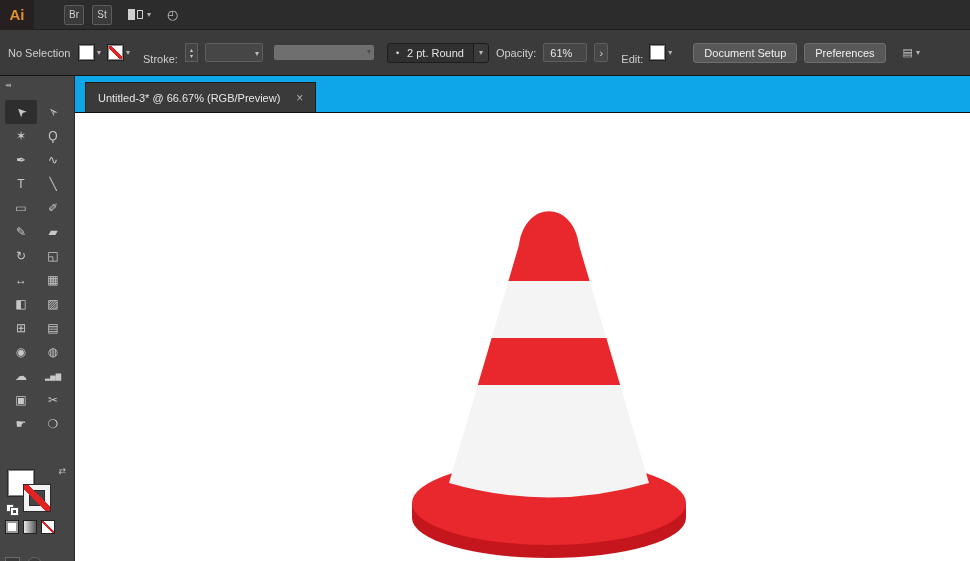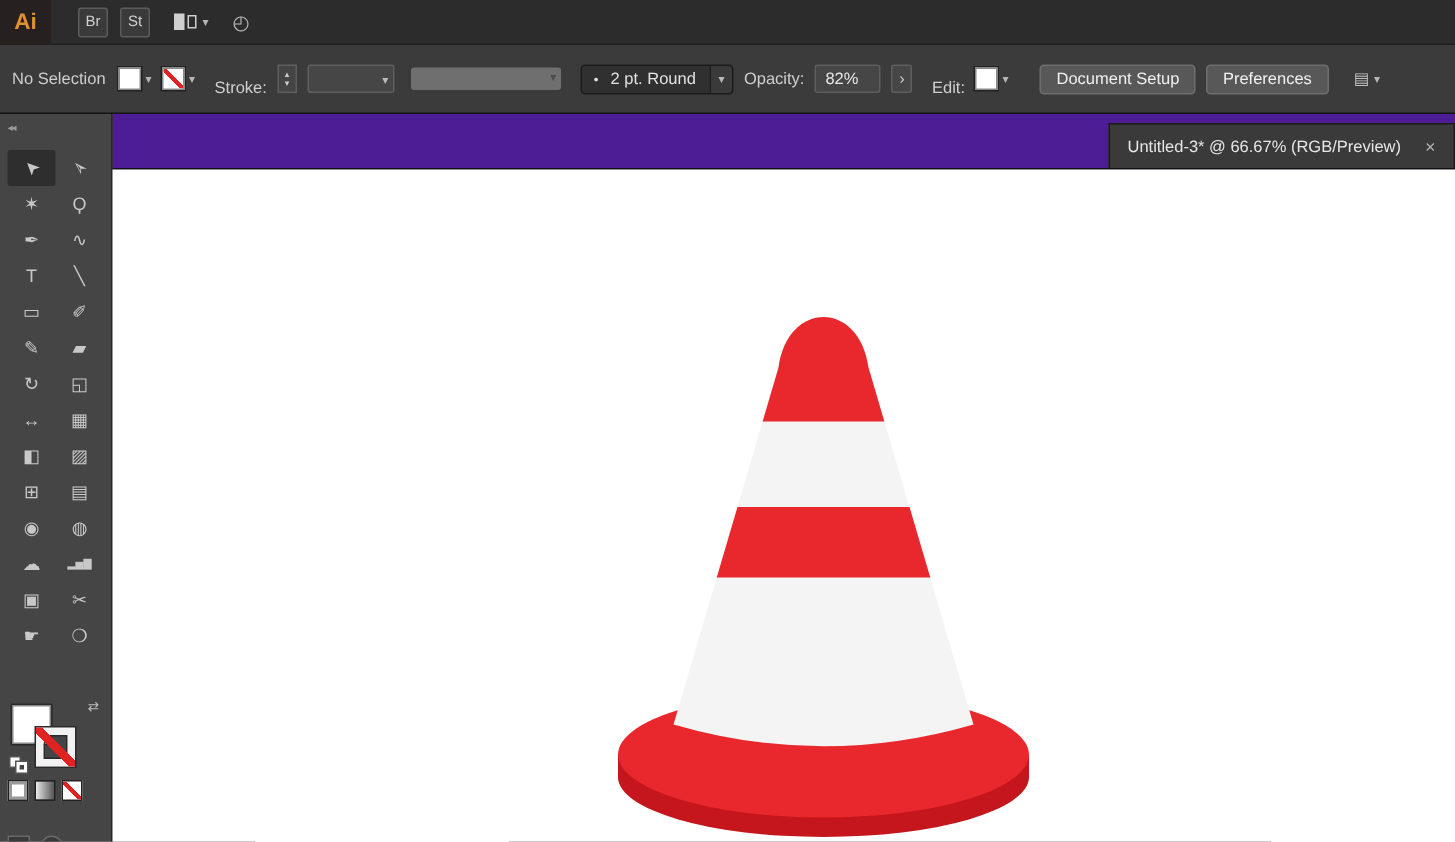--- a/index.html
+++ b/index.html
@@ -9,21 +9,21 @@
   
   .menubar { height: 30px; background: #2c2c2c; border-bottom: 1px solid #1e1e1e;
              display: flex; align-items: center; }
   .logo { width: 34px; height: 30px; display: flex; align-items: center; justify-content: center;
           color: #e0902e; font-weight: bold; font-size: 15px; background: #262020; }
   .menus { display: flex; align-items: center; }
   .menu-item { padding: 0 11px; font-size: 12px; color: #d4d4d4; line-height: 30px; cursor: default; }
   .appbar-btn { width: 20px; height: 20px; border: 1px solid #5c5c5c; background: #3a3a3a;
                 color: #cfcfcf; font-size: 10px; display: flex; align-items: center;
                 justify-content: center; border-radius: 2px; margin-left: 8px; }
-  .appbar-btn.first { margin-left: 18px; text-align: center; }
+  .appbar-btn.first { margin-left: 30px; text-align: center; }
   .ws { display: flex; align-items: center; margin-left: 16px; gap: 4px; }
   .ws-icon { display: inline-flex; gap: 2px; align-items: center; }
   .ws-icon i { display: inline-block; width: 7px; height: 11px; background: #cfcfcf; }
   .ws-icon i:last-child { width: 6px; height: 9px; background: transparent; border: 1px solid #cfcfcf; }
   .caret { color: #b5b5b5; font-size: 8px; line-height: 1; }
   .gauge { color: #b8b8b8; margin-left: 16px; font-size: 13px; }
 
   
   .controlbar { height: 46px; background: #3b3b3b; border-bottom: 1px solid #141414;
                 display: flex; align-items: center; padding: 0 8px; gap: 7px; }
@@ -88,22 +88,22 @@
   .mini-row { position: absolute; left: 5px; top: 444px; display: flex; gap: 4px; }
   .mini { width: 14px; height: 14px; border: 1px solid #222; position: relative; overflow: hidden; background: #fff; }
   .mini.color { box-shadow: inset 0 0 0 2px #9a9a9a; }
   .mini.grad { background: linear-gradient(to right, #e8e8e8, #555); }
   .bottom-icons { position: absolute; left: 5px; top: 481px; display: flex; gap: 7px; }
   .mode { width: 15px; height: 15px; border: 1px solid #6a6a6a; background: #3a3a3a; }
   .mode.round { border-radius: 50%; }
 
   
   .main { flex: 1; display: flex; flex-direction: column; }
-  .tabbar { height: 37px; background: #4c1d95; border-bottom: 1px solid #111;
-            display: flex; align-items: flex-end; padding-left: 20px; justify-content: flex-end; }
+  .tabbar { height: 37px; background: #0ea5e9; border-bottom: 1px solid #111;
+            display: flex; align-items: flex-end; padding-left: 10px; }
   .tab { height: 30px; background: #3a3a3a; display: flex; align-items: center;
          padding: 0 12px; gap: 16px; border: 1px solid #1c1c1c; border-bottom: none; }
   .tab-title { font-size: 11px; color: #e6e6e6; white-space: nowrap; }
   .tab-close { color: #b0b0b0; font-size: 12px; }
   .canvas { flex: 1; background: #ffffff; position: relative; }
   .cone-svg { position: absolute; left: 330px; top: 83px; }
 </style>
 </head>
 <body>
 
@@ -149,21 +149,21 @@
     <span class="profile-caret">▾</span>
   </div>
 
   <div class="brush">
     <span class="dot">•</span>
     <span>2 pt. Round</span>
     <span class="brush-caret">▾</span>
   </div>
 
   <span class="cb-label ml10">Opacity:</span>
-  <div class="opacity-box">82%</div>
+  <div class="opacity-box">61%</div>
   <div class="fwd">›</div>
 
   <span class="cb-label ml6">Edit:</span>
   <div class="swatch-group">
     <span class="swatch"></span>
     <span class="caret">▾</span>
   </div>
 
   <button class="cb-btn ml14">Document Setup</button>
   <button class="cb-btn">Preferences</button>

